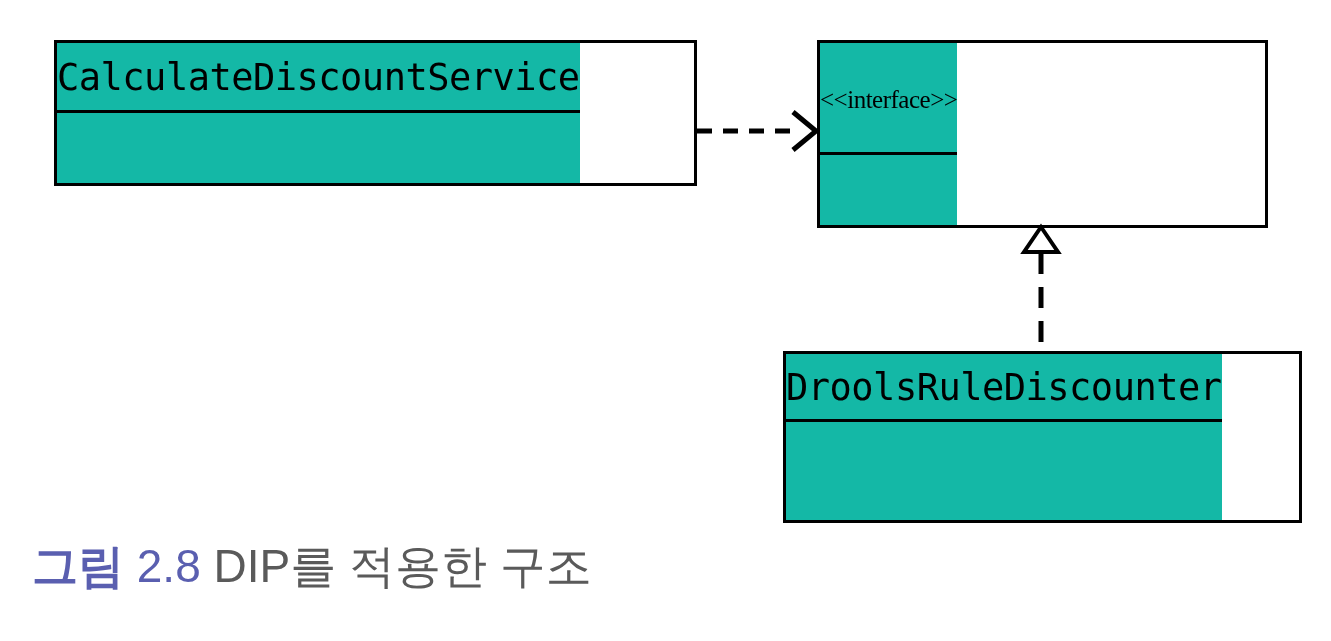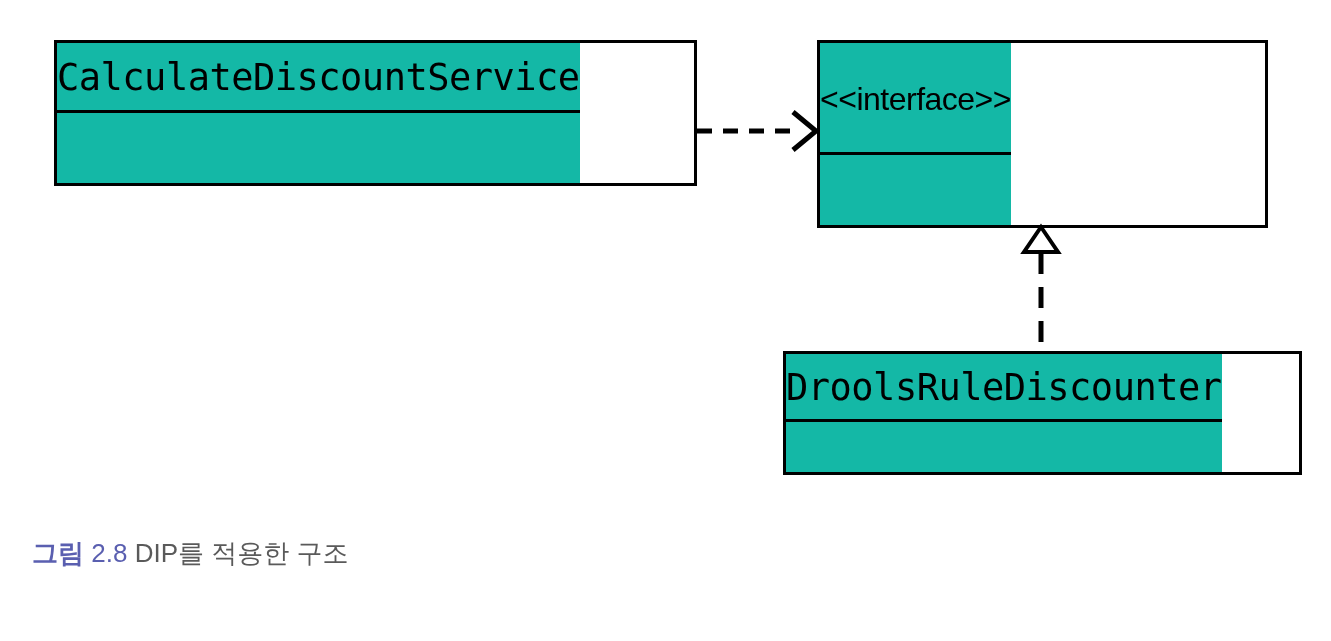--- a/index.html
+++ b/index.html
@@ -46,22 +46,22 @@
     color: #000000;
     line-height: 1.08;
     white-space: nowrap;
   }
   .uml-members-compartment {
     flex: 1 1 auto;
     box-sizing: border-box;
     background: #ffffff;
   }
   .stereotype {
-    font-family: Liberation Sans, sans-serif;
-    font-size: 32px;
+    font-family: Liberation Serif, serif;
+    font-size: 25px;
     letter-spacing: -0.5px;
   }
   .class-title {
     font-family: "DejaVu Sans Mono", "Liberation Mono", monospace;
     font-size: 37px;
     letter-spacing: -0.5px;
   }
 
   
   #box-calculate-discount-service {
@@ -83,21 +83,21 @@
   }
   #box-rule-discounter .uml-name-compartment {
     height: 112px;
     padding-top: 4px;
   }
 
   #box-drools-rule-discounter {
     left: 783px;
     top: 351px;
     width: 519px;
-    height: 124px;
+    height: 172px;
   }
   #box-drools-rule-discounter .uml-name-compartment {
     height: 68px;
     padding-top: 2px;
   }
 
   
   .connector-layer {
     position: absolute;
     left: 0;
@@ -109,21 +109,21 @@
   .connector-layer svg {
     display: block;
   }
 
   
   #figure-caption {
     position: absolute;
     left: 32px;
     top: 537px;
     font-family: "Liberation Sans", sans-serif;
-    font-size: 26px;
+    font-size: 46px;
     line-height: 1.3;
     color: #5a5a5a;
     white-space: nowrap;
   }
   #figure-caption .caption-label {
     font-weight: bold;
     color: #5a5fb0;
   }
   #figure-caption .caption-number {
     font-weight: normal;

